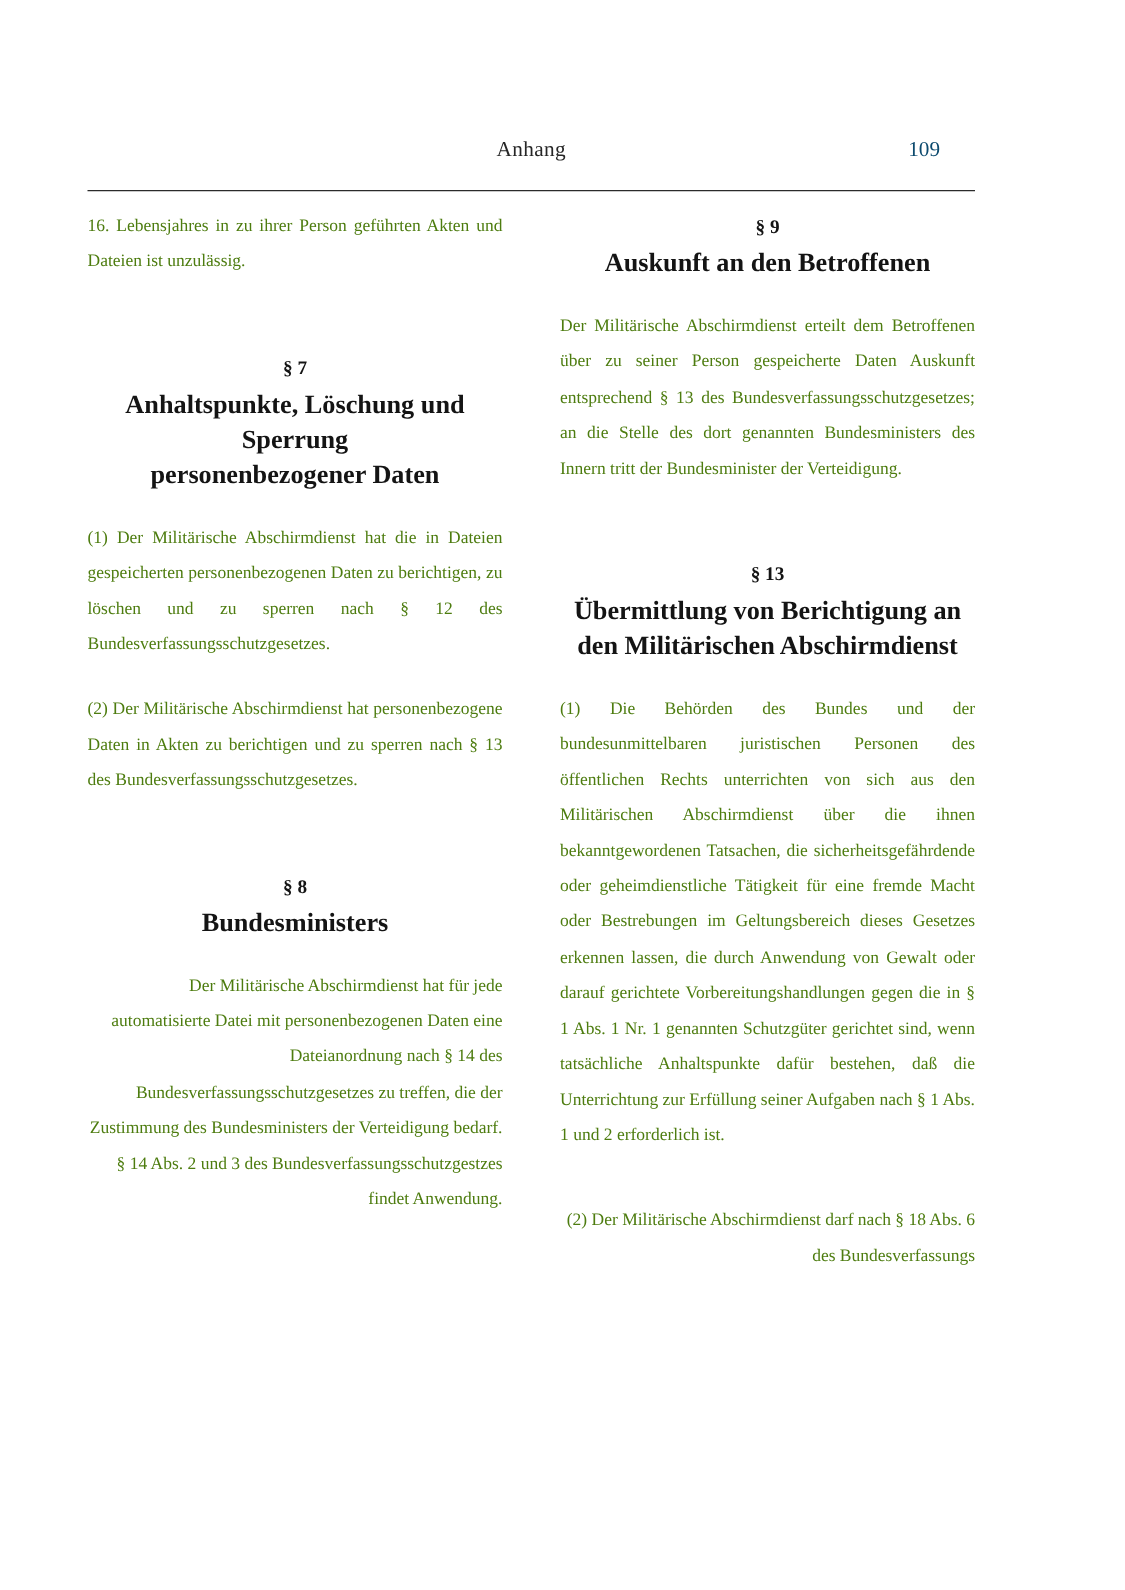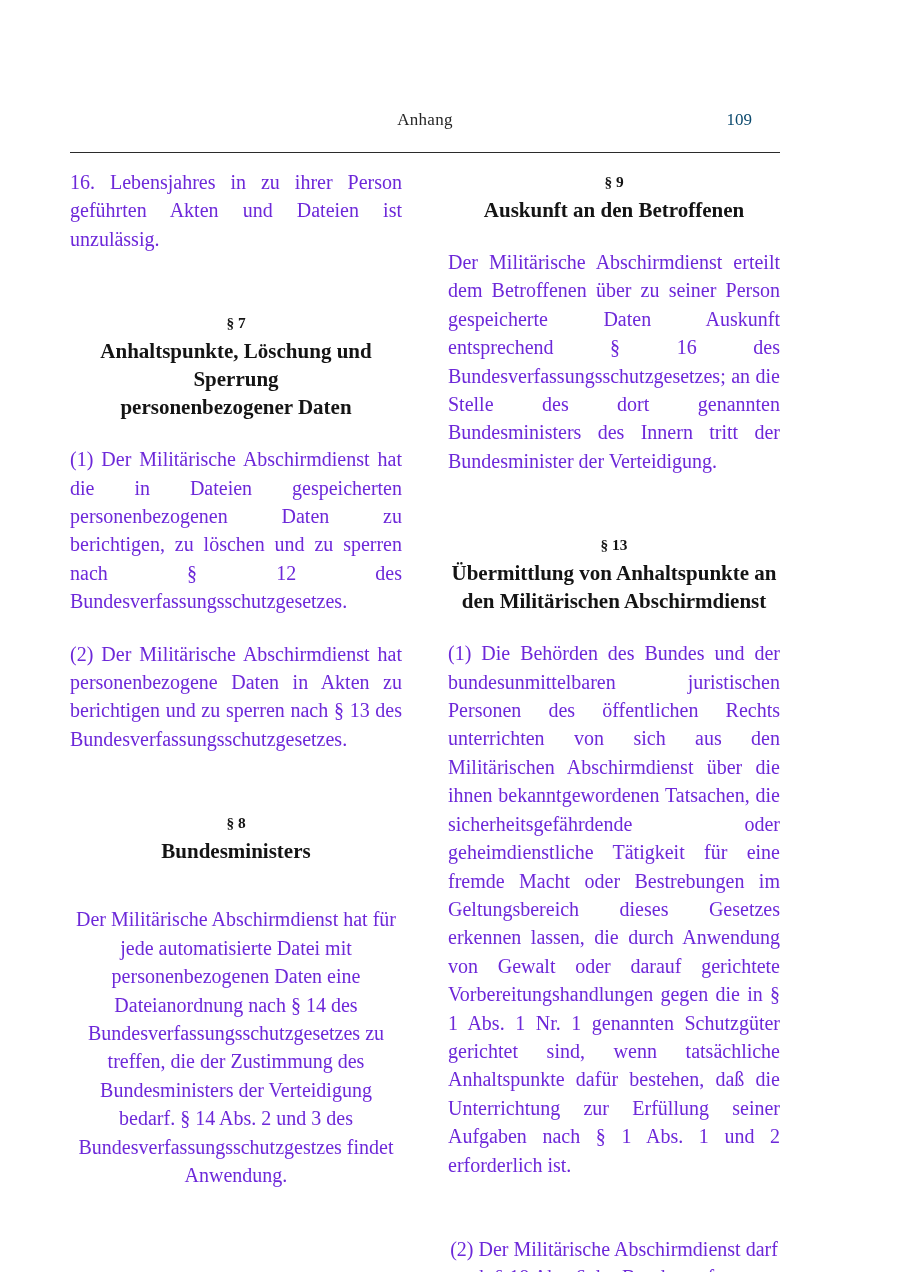--- a/index.html
+++ b/index.html
@@ -67,31 +67,31 @@
   }
   .col {
     position: absolute;
     top: 0;
     width: 332px;
   }
   .col-left  { left: 0; }
   .col-right { left: 378px; }
 
   .para {
-    font-size: 20px;
+    font-size: 14px;
     line-height: 28.4px;
     text-align: justify;
     text-justify: inter-word;
     margin: 0;
-    color: #6d28d9;
+    color: #4d7c0f;
     -webkit-hyphens: none;
     hyphens: none;
     white-space: pre-line;
   }
-  .para.last-left   { text-align: center; margin-top: 16px; }
+  .para.last-left   { text-align: right; }
   .gap-s  { height: 24px; }
   .gap-m  { height: 40px; }
   .gap-l  { height: 56px; }
 
   .section-head {
     text-align: center;
     font-weight: bold;
     color: #141414;
   }
   .section-num {
@@ -153,27 +153,27 @@
 
     <div class="col col-right">
 
       <div class="section-head">
         <div class="section-num">§ 9</div>
         <div class="section-title">Auskunft an den Betroffenen</div>
       </div>
 
       <div class="gap-s"></div>
 
-      <p class="para">Der Militärische Abschirmdienst erteilt dem Betroffenen über zu seiner Person gespeicherte Daten Auskunft entsprechend § 16 des Bundesverfassungsschutzgesetzes; an die Stelle des dort genannten Bundesministers des Innern tritt der Bundesminister der Verteidigung.</p>
+      <p class="para">Der Militärische Abschirmdienst erteilt dem Betroffenen über zu seiner Person gespeicherte Daten Auskunft entsprechend § 13 des Bundesverfassungsschutzgesetzes; an die Stelle des dort genannten Bundesministers des Innern tritt der Bundesminister der Verteidigung.</p>
 
       <div class="gap-l"></div>
 
       <div class="section-head">
         <div class="section-num">§ 13</div>
-        <div class="section-title">Übermittlung von Anhaltspunkte an
+        <div class="section-title">Übermittlung von Berichtigung an
 den Militärischen Abschirmdienst</div>
       </div>
 
       <div class="gap-s"></div>
 
       <p class="para">(1) Die Behörden des Bundes und der bundesunmittelbaren juristischen Personen des öffentlichen Rechts unterrichten von sich aus den Militärischen Abschirmdienst über die ihnen bekanntgewordenen Tatsachen, die sicherheitsgefährdende oder geheimdienstliche Tätigkeit für eine fremde Macht oder Bestrebungen im Geltungsbereich dieses Gesetzes erkennen lassen, die durch Anwendung von Gewalt oder darauf gerichtete Vorbereitungshandlungen gegen die in § 1 Abs. 1 Nr. 1 genannten Schutzgüter gerichtet sind, wenn tatsächliche Anhaltspunkte dafür bestehen, daß die Unterrichtung zur Erfüllung seiner Aufgaben nach § 1 Abs. 1 und 2 erforderlich ist.</p>
 
       <div class="gap-m"></div>
 
       <p class="para last-left">(2) Der Militärische Abschirmdienst darf nach § 18 Abs. 6 des Bundesverfassungs</p>

